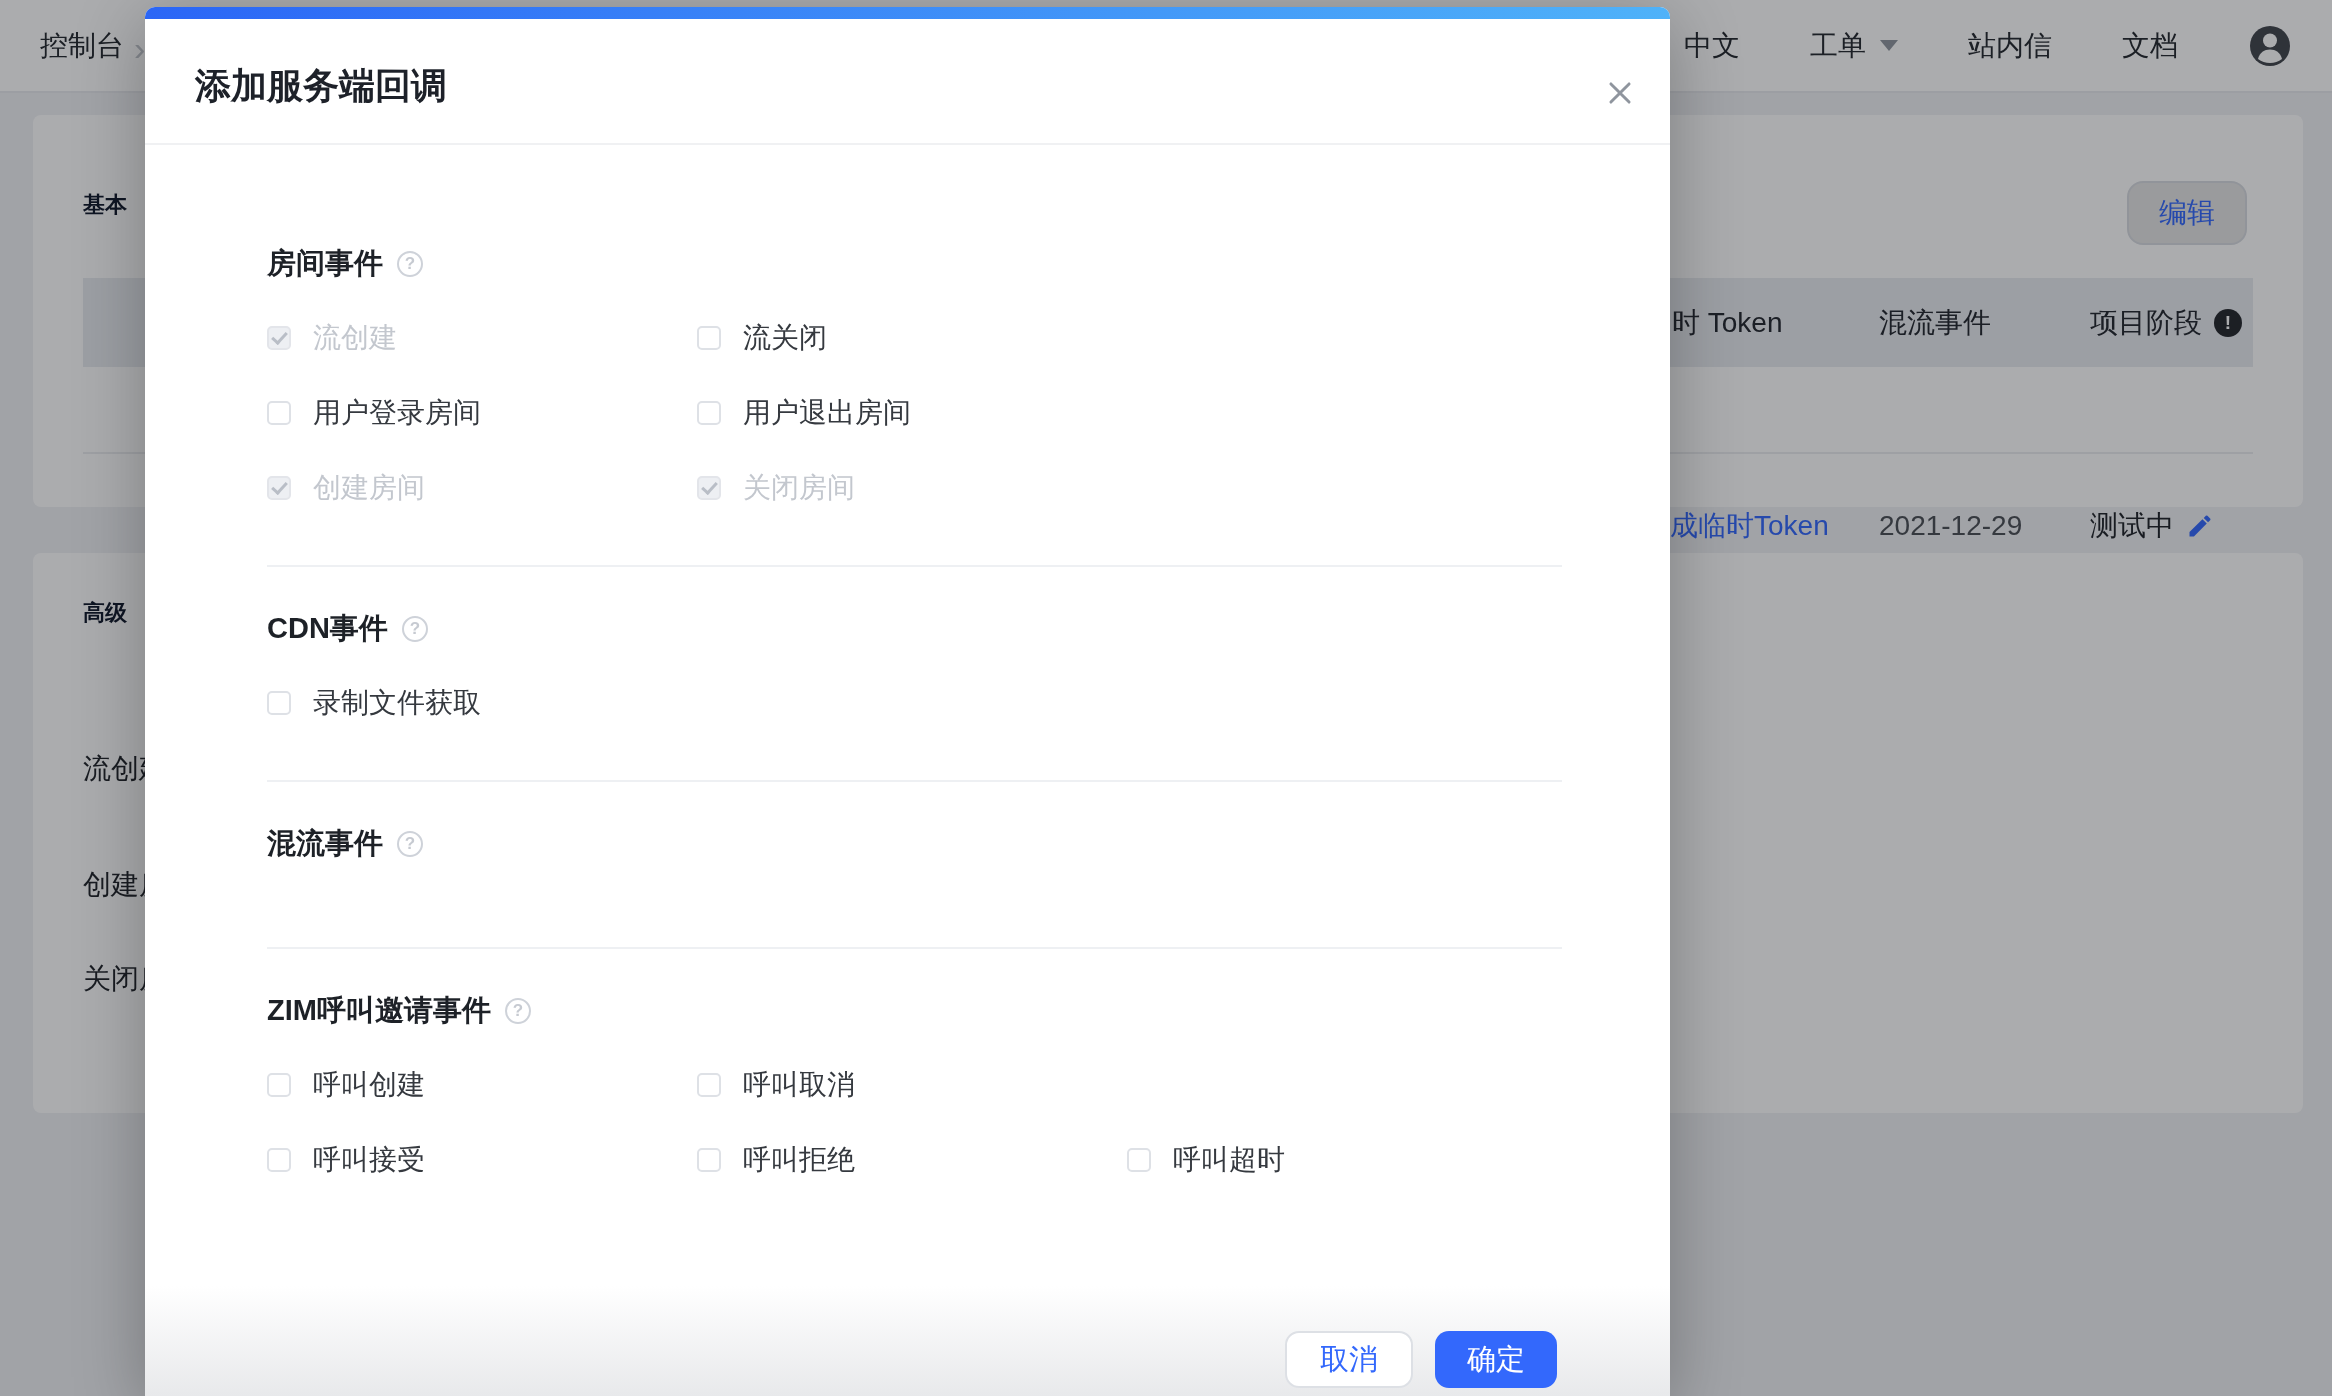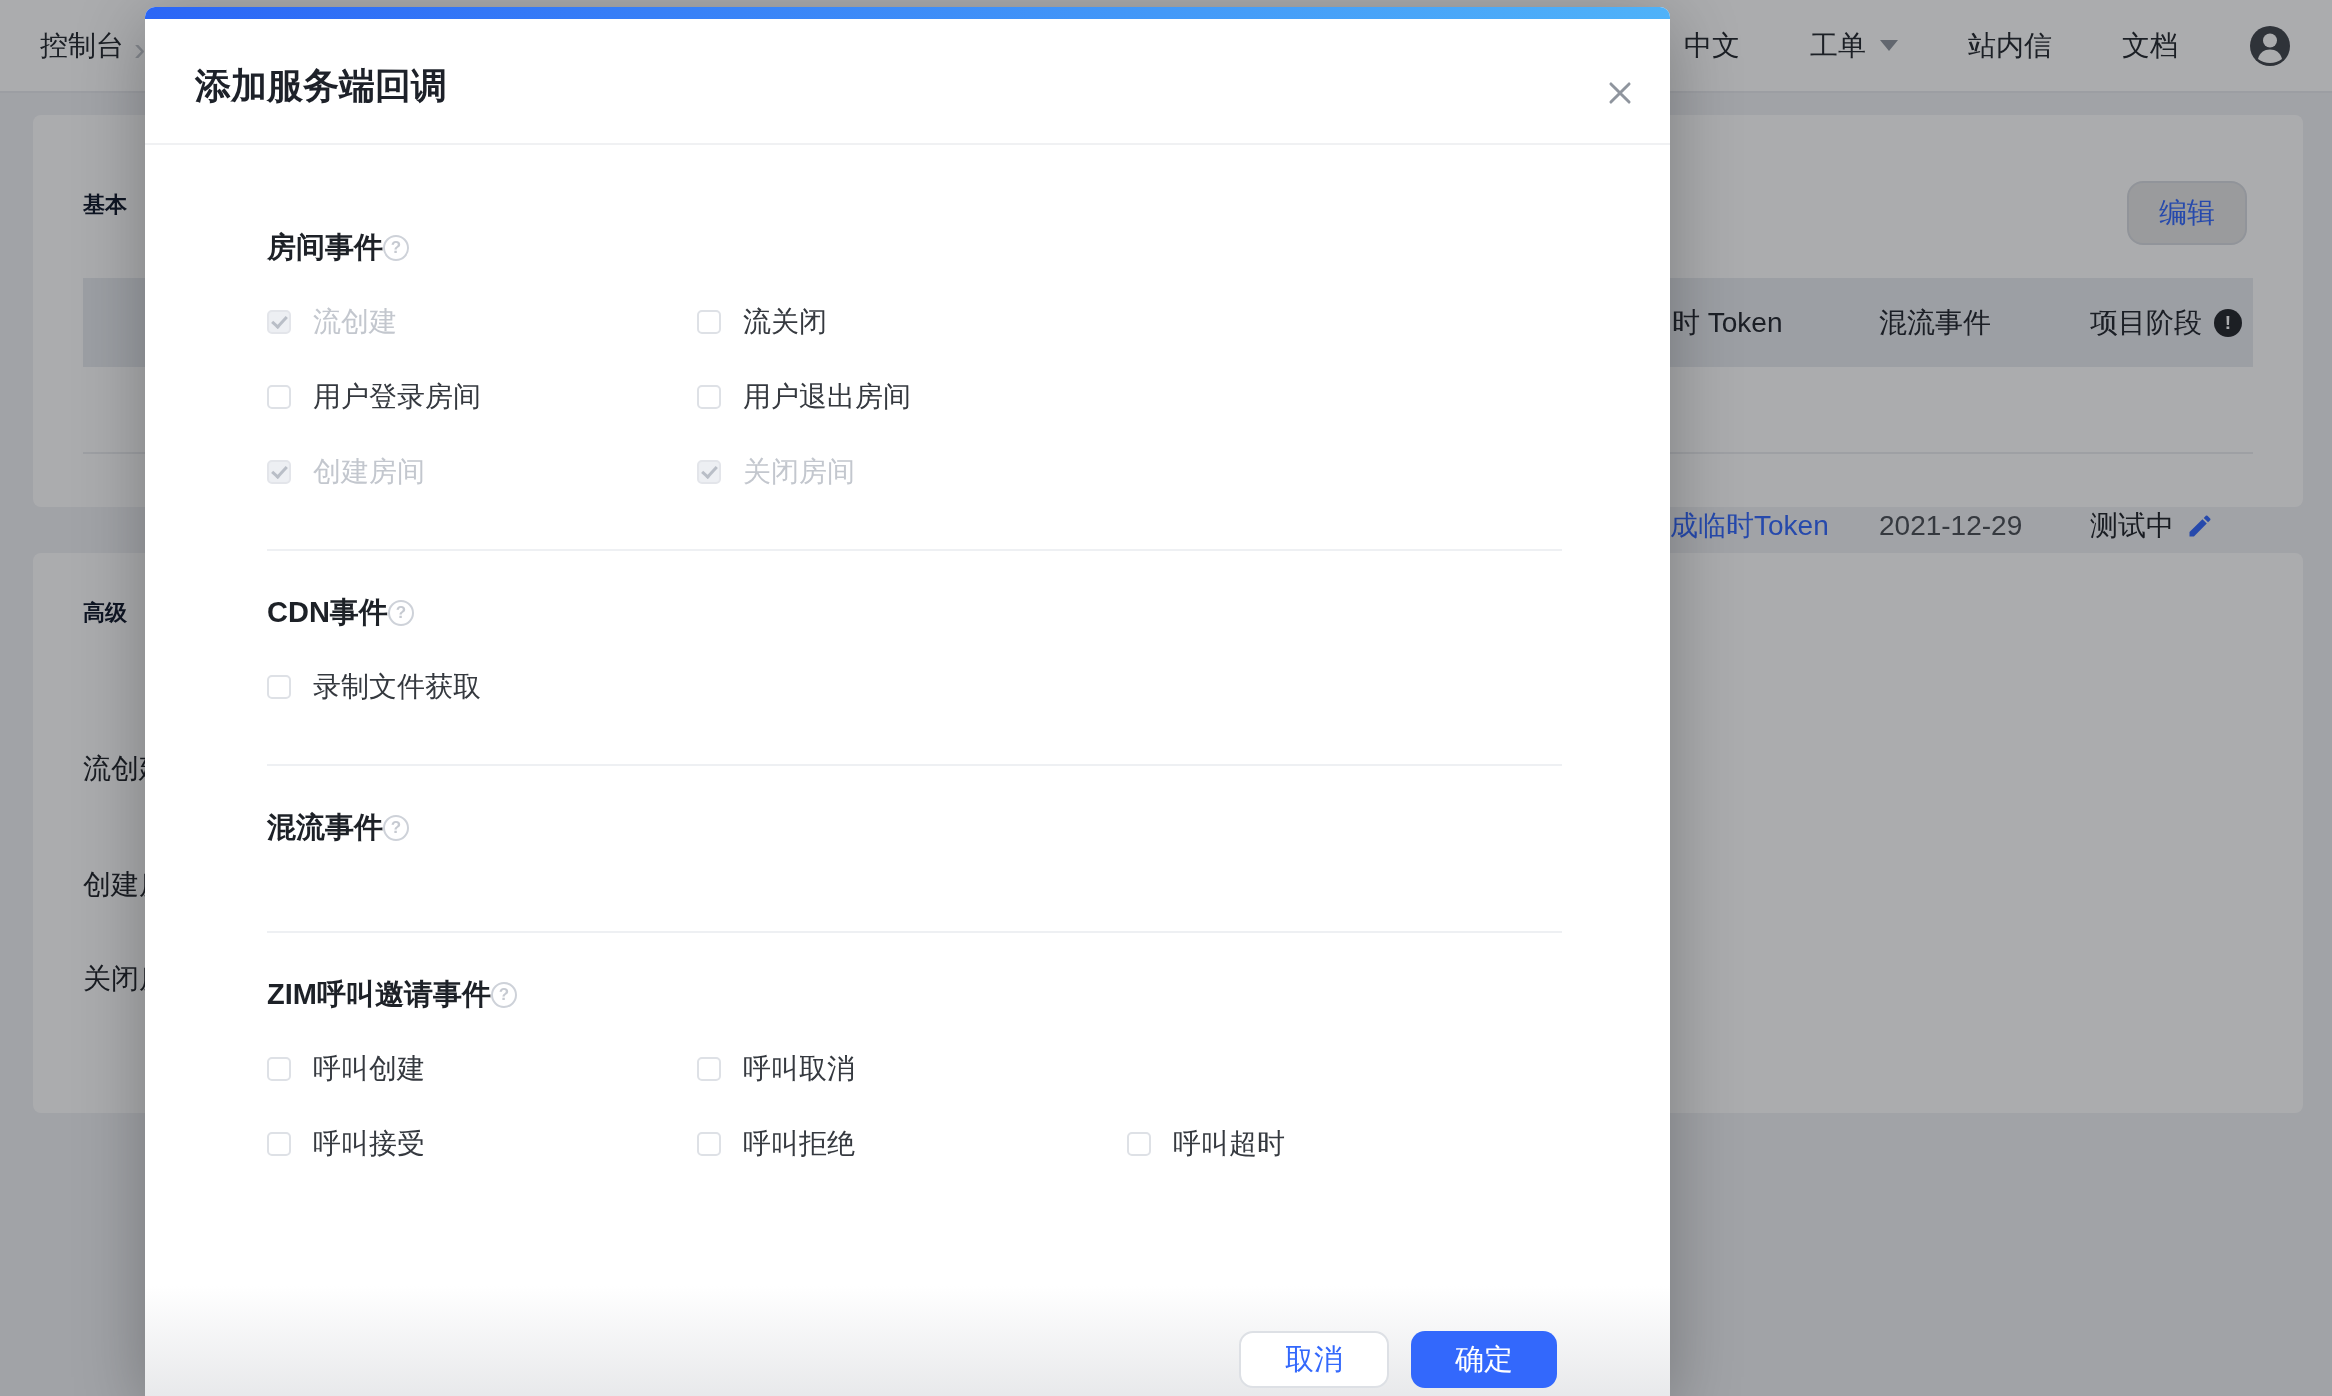--- a/index.html
+++ b/index.html
@@ -41,40 +41,40 @@
     border-radius:10px 10px 0 0;box-shadow:0 14px 70px rgba(0,0,0,.28);z-index:10;overflow:hidden;}
   .modal-topbar{height:12px;background:linear-gradient(90deg,#2b66f6 0%,#4fb2f9 100%);}
   .modal-titlebar{height:126px;box-sizing:border-box;padding:46px 50px 0;border-bottom:2px solid #f0f1f3;position:relative;}
   .modal-title{font-size:36px;font-weight:600;color:#1d2129;line-height:42px;}
   .close-btn{position:absolute;right:30px;top:54px;width:40px;height:40px;display:flex;align-items:center;
     justify-content:center;cursor:pointer;}
   .modal-body{padding:87px 108px 0 122px;}
 
   .section{border-bottom:2px solid #eef0f3;padding-bottom:53px;margin-bottom:46px;}
   .section.last{border-bottom:0;margin-bottom:0;}
-  .section-head{display:flex;align-items:center;height:32px;margin-bottom:34px;}
+  .section-head{display:flex;align-items:center;gap:14px;height:32px;margin-bottom:34px;margin-top:16px;}
   .section-title{font-size:29px;font-weight:700;color:#1d2127;}
   .help-icon{width:26px;height:26px;border-radius:50%;border:2px solid #ced2d9;color:#c6cad1;font-size:17px;
     font-weight:700;display:flex;align-items:center;justify-content:center;box-sizing:border-box;}
   .cb-row{display:flex;margin-bottom:27px;}
   .cb-row:last-child{margin-bottom:0;}
   .cb-item{width:430px;display:flex;align-items:center;gap:22px;height:48px;flex:none;}
   .cb{width:24px;height:24px;border-radius:5px;box-sizing:border-box;flex:none;}
   .cb.unchecked{background:#fff;border:2px solid #dee1e6;}
   .cb.checked{background:#edeff3;border:2px solid #e3e5ea;position:relative;}
   .cb.checked::after{content:"";position:absolute;left:6px;top:1px;width:6px;height:12px;
     border-right:3px solid #b9bec7;border-bottom:3px solid #b9bec7;transform:rotate(42deg);}
   .cb-label{font-size:28px;color:#35393f;white-space:nowrap;}
   .cb-label.dis{color:#c3c7ce;}
 
   .footer-gradient{position:absolute;left:0;right:0;bottom:0;height:110px;
     background:linear-gradient(180deg,rgba(232,233,235,0) 0%,#e8e9eb 100%);pointer-events:none;}
   .modal-footer{position:absolute;right:113px;bottom:8px;display:flex;gap:22px;align-items:center;}
   .btn{height:57px;border-radius:14px;display:flex;align-items:center;justify-content:center;
-    font-size:29px;box-sizing:border-box;padding:0 44px;cursor:pointer;}
+    font-size:29px;box-sizing:border-box;padding:0 32px;cursor:pointer;}
   .btn-cancel{border:2px solid #dde0e5;background:#fff;color:#3368fc;min-width:128px;}
   .btn-confirm{background:#3368fc;color:#fff;min-width:122px;font-weight:500;}
 </style>
 </head>
 <body>
 
 <div class="app-header">
   <div class="breadcrumb">
     <span>控制台</span>
     <span class="crumb-sep">›</span>

